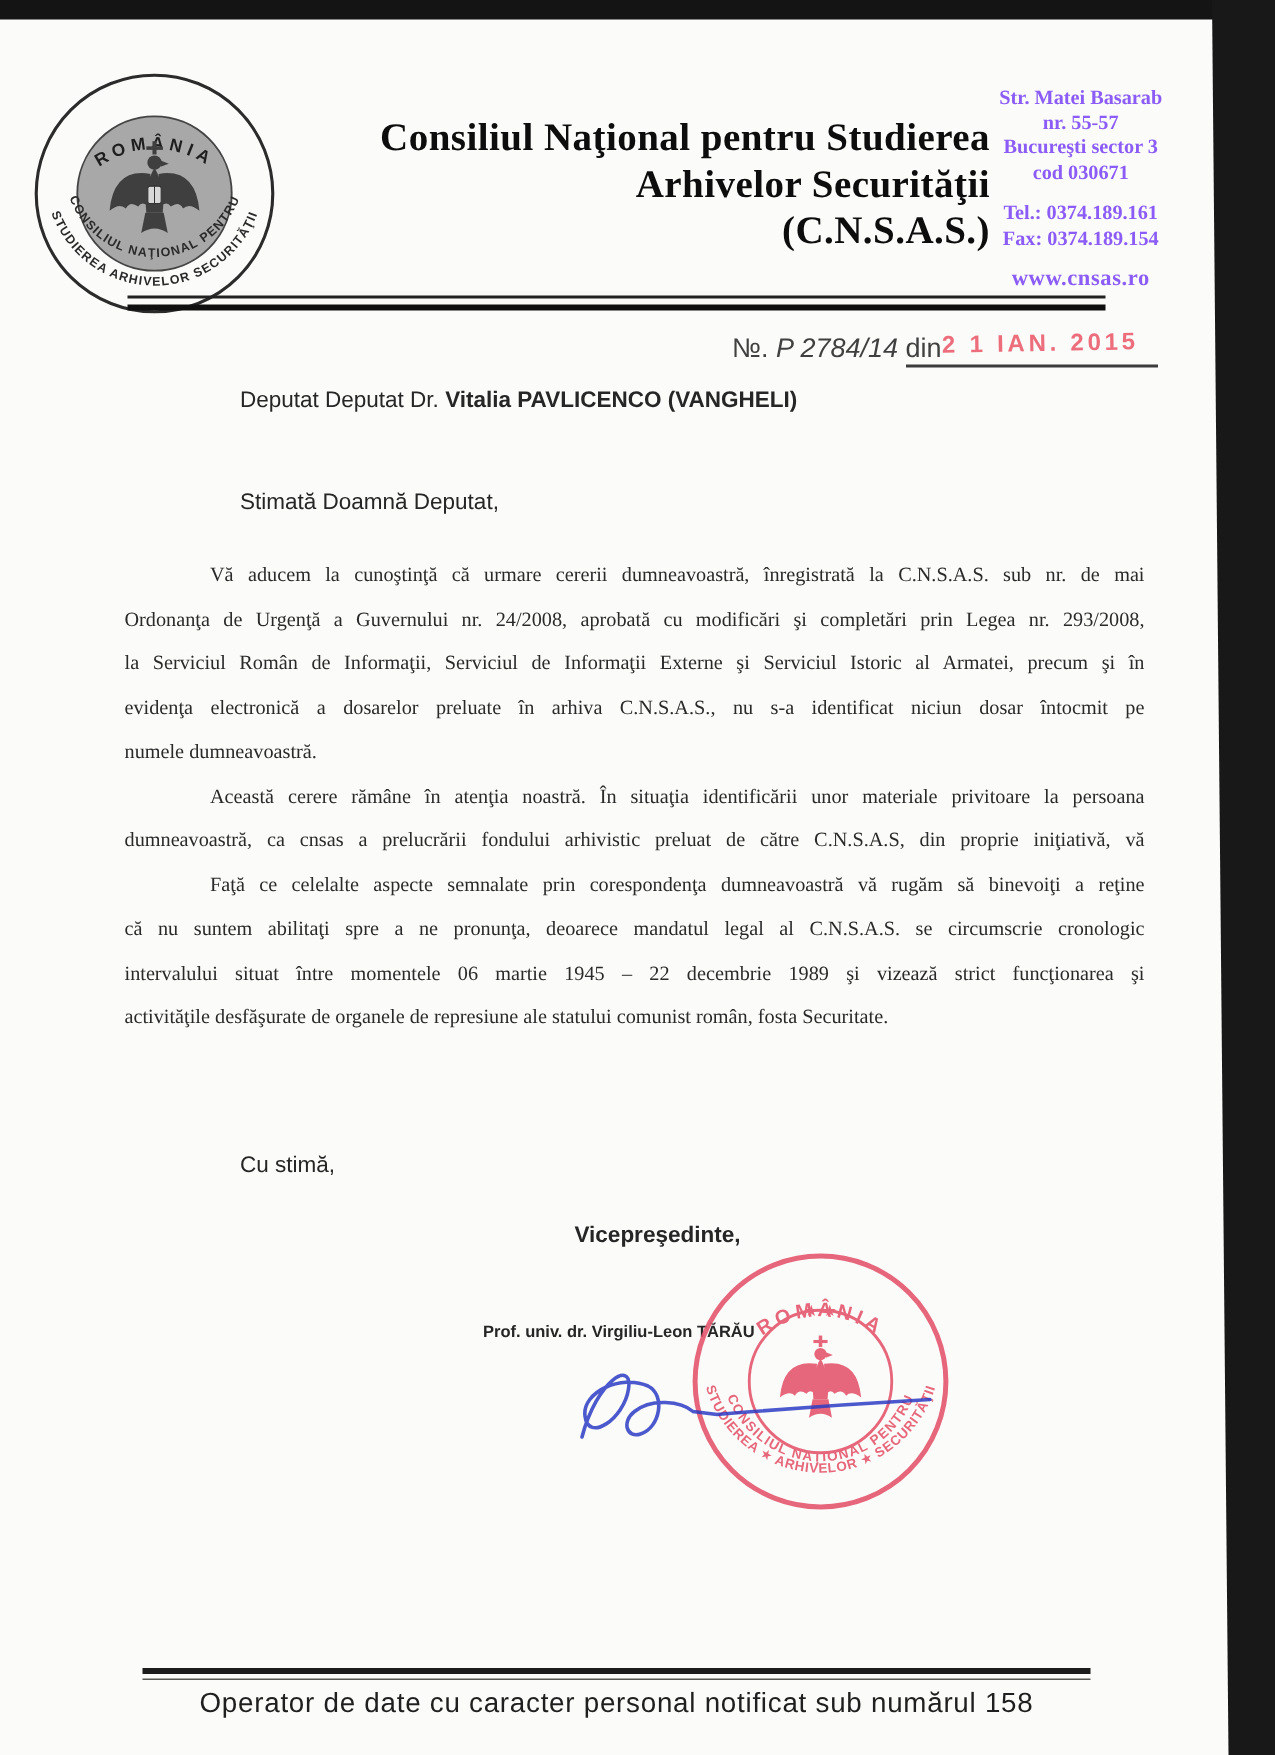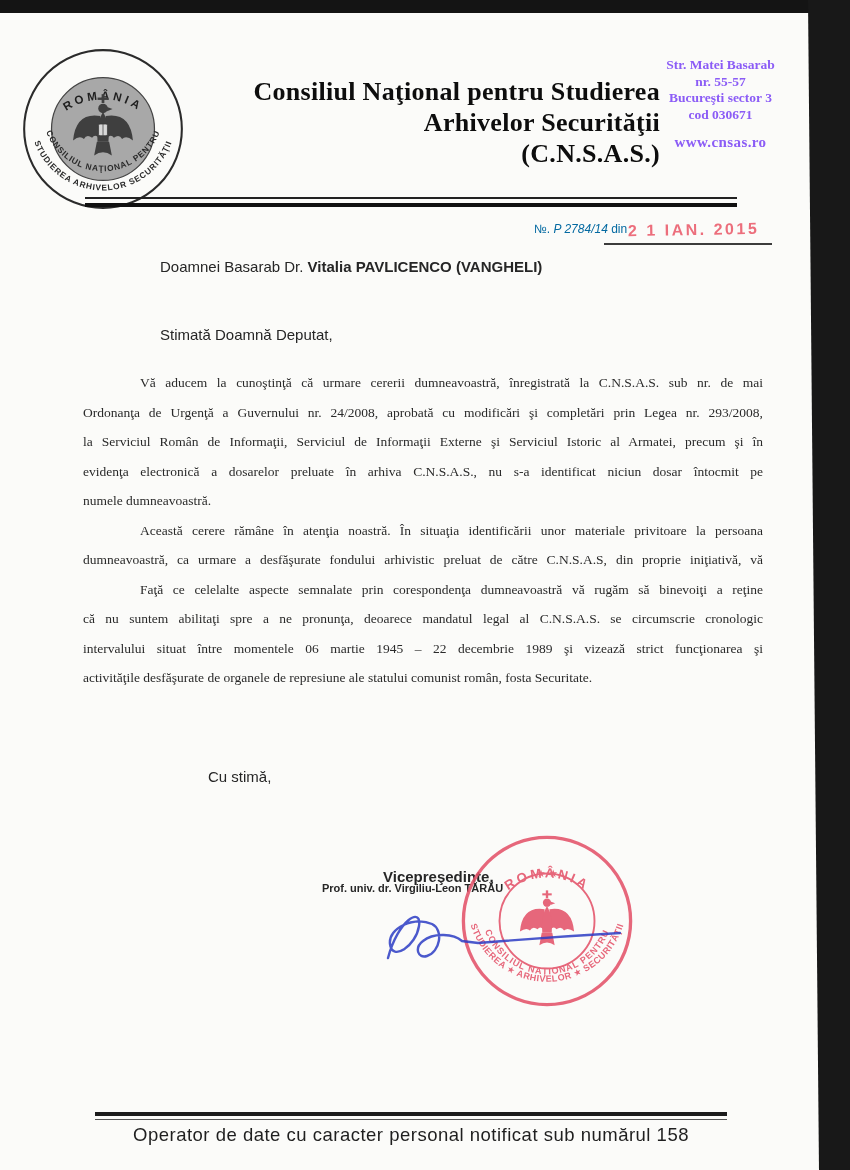--- a/index.html
+++ b/index.html
@@ -19,37 +19,37 @@
     font-family:"Liberation Serif","DejaVu Serif",serif;font-weight:bold;
     font-size:26px;line-height:31px;color:#0d0d0d;letter-spacing:.3px;}
   .addr{left:633px;top:57px;width:175px;text-align:center;
     font-family:"Liberation Serif","DejaVu Serif",serif;font-weight:bold;
     font-size:13.5px;line-height:16.5px;color:#8b5cf6;}
   .addr .grp{margin-bottom:11px;}
   .addr .site{font-size:15px;letter-spacing:.4px;}
   .rule-head{left:85px;top:197px;width:652px;height:4px;
     border-top:2px solid #222;border-bottom:4px solid #101010;}
   
-  .refline{left:488px;top:222px;font-size:12px;color:#0369a1;white-space:nowrap;margin-left:46px;}
+  .refline{left:488px;top:222px;font-size:18px;color:#404040;white-space:nowrap;}
   .refline .it{font-style:italic;}
   .ref-underline{left:604px;top:243px;width:168px;height:2px;background:#3c3c3c;}
   .date-stamp{left:628px;top:221px;font-size:16px;font-weight:bold;
     letter-spacing:2.5px;color:#ec6e7c;transform:rotate(-1deg);white-space:nowrap;}
   
   .addressee{left:160px;top:258px;font-size:15px;white-space:nowrap;}
   .addressee b{font-weight:bold;}
   .salutation{left:160px;top:326px;font-size:15px;}
   .body-block{left:83px;top:368px;width:680px;font-family:Liberation Serif, serif;}
   .body-line{font-size:13.5px;line-height:29.5px;text-align:justify;
     text-align-last:justify;color:#2a2a2a;}
   .body-line.last{text-align-last:left;}
   .body-line.first{text-indent:57px;}
   .body-line .it{font-style:italic;}
-  .closing{left:160px;top:768px;font-size:15px;margin-left:48px;}
-  .sig-title{left:383px;top:868px;font-size:15px;font-weight:bold;}
+  .closing{left:160px;top:768px;font-size:15px;}
+  .sig-title{left:383px;top:815px;font-size:15px;font-weight:bold;}
   .signatory{left:322px;top:882px;font-size:11px;font-weight:bold;white-space:nowrap;}
   
   .stamp{left:452px;top:826px;width:190px;height:190px;opacity:.88;}
   .signature{left:378px;top:896px;width:250px;height:100px;}
   
   .rule-foot{left:95px;top:1112px;width:632px;height:3px;
     border-top:4px solid #1c1c1c;border-bottom:1px solid #555;}
   .footer-note{left:95px;top:1124px;width:632px;text-align:center;
     font-family:Liberation Sans, sans-serif;font-size:18.5px;
     color:#1f1f1f;letter-spacing:.5px;}
@@ -102,44 +102,48 @@
     <div>(C.N.S.A.S.)</div>
   </div>
 
   <div class="abs addr">
     <div class="grp">
       <div>Str. Matei Basarab</div>
       <div>nr. 55-57</div>
       <div>Bucureşti sector 3</div>
       <div>cod 030671</div>
     </div>
+    <div class="grp">
+      <div>Tel.: 0374.189.161</div>
+      <div>Fax: 0374.189.154</div>
+    </div>
     <div class="site">www.cnsas.ro</div>
   </div>
 
   <div class="abs rule-head"></div>
 
   <div class="abs refline">
     <span>№. </span><span class="it">P 2784/14</span><span> din</span>
   </div>
   <div class="abs ref-underline"></div>
   <div class="abs date-stamp">2 1 IAN. 2015</div>
 
   <div class="abs addressee">
-    <span>Doamnei Basarab Dr. </span><b>Vitalia PAVLICENCO (VANGHELI)</b>
+    <span>Deputat Deputat Dr. </span><b>Vitalia PAVLICENCO (VANGHELI)</b>
   </div>
   <div class="abs salutation">Stimată Doamnă Deputat,</div>
 
   <div class="abs body-block">
       <div class="body-line first"><span>Vă aducem la cunoştinţă că urmare cererii dumneavoastră, înregistrată la C.N.S.A.S. sub nr. de mai</span></div>
       <div class="body-line"><span>Ordonanţa de Urgenţă a Guvernului nr. 24/2008, aprobată cu modificări şi completări prin Legea nr. 293/2008,</span></div>
       <div class="body-line"><span>la Serviciul Român de Informaţii, Serviciul de Informaţii Externe şi Serviciul Istoric al Armatei, precum şi în</span></div>
       <div class="body-line"><span>evidenţa electronică a dosarelor preluate în arhiva C.N.S.A.S., nu s-a identificat niciun dosar întocmit pe</span></div>
       <div class="body-line last"><span>numele dumneavoastră.</span></div>
       <div class="body-line first"><span>Această cerere rămâne în atenţia noastră. În situaţia identificării unor materiale privitoare la persoana</span></div>
-      <div class="body-line"><span>dumneavoastră, ca urmare a desfăşurate fondului arhivistic preluat de către C.N.S.A.S, din proprie iniţiativă, vă</span></div>
+      <div class="body-line"><span>dumneavoastră, ca cnsas a prelucrării fondului arhivistic preluat de către C.N.S.A.S, din proprie iniţiativă, vă</span></div>
       <div class="body-line first"><span>Faţă ce celelalte aspecte semnalate prin corespondenţa dumneavoastră vă rugăm să binevoiţi a reţine</span></div>
       <div class="body-line"><span>că nu suntem abilitaţi spre a ne pronunţa, deoarece mandatul legal al C.N.S.A.S. se circumscrie cronologic</span></div>
       <div class="body-line"><span>intervalului situat între momentele 06 martie 1945 – 22 decembrie 1989 şi vizează strict funcţionarea şi</span></div>
       <div class="body-line last"><span>activităţile desfăşurate de organele de represiune ale statului comunist român, fosta Securitate.</span></div>
     </div>
 
   <div class="abs closing">Cu stimă,</div>
   <div class="abs sig-title">Vicepreşedinte,</div>
   <div class="abs signatory">Prof. univ. dr. Virgiliu-Leon TĂRĂU</div>
 

